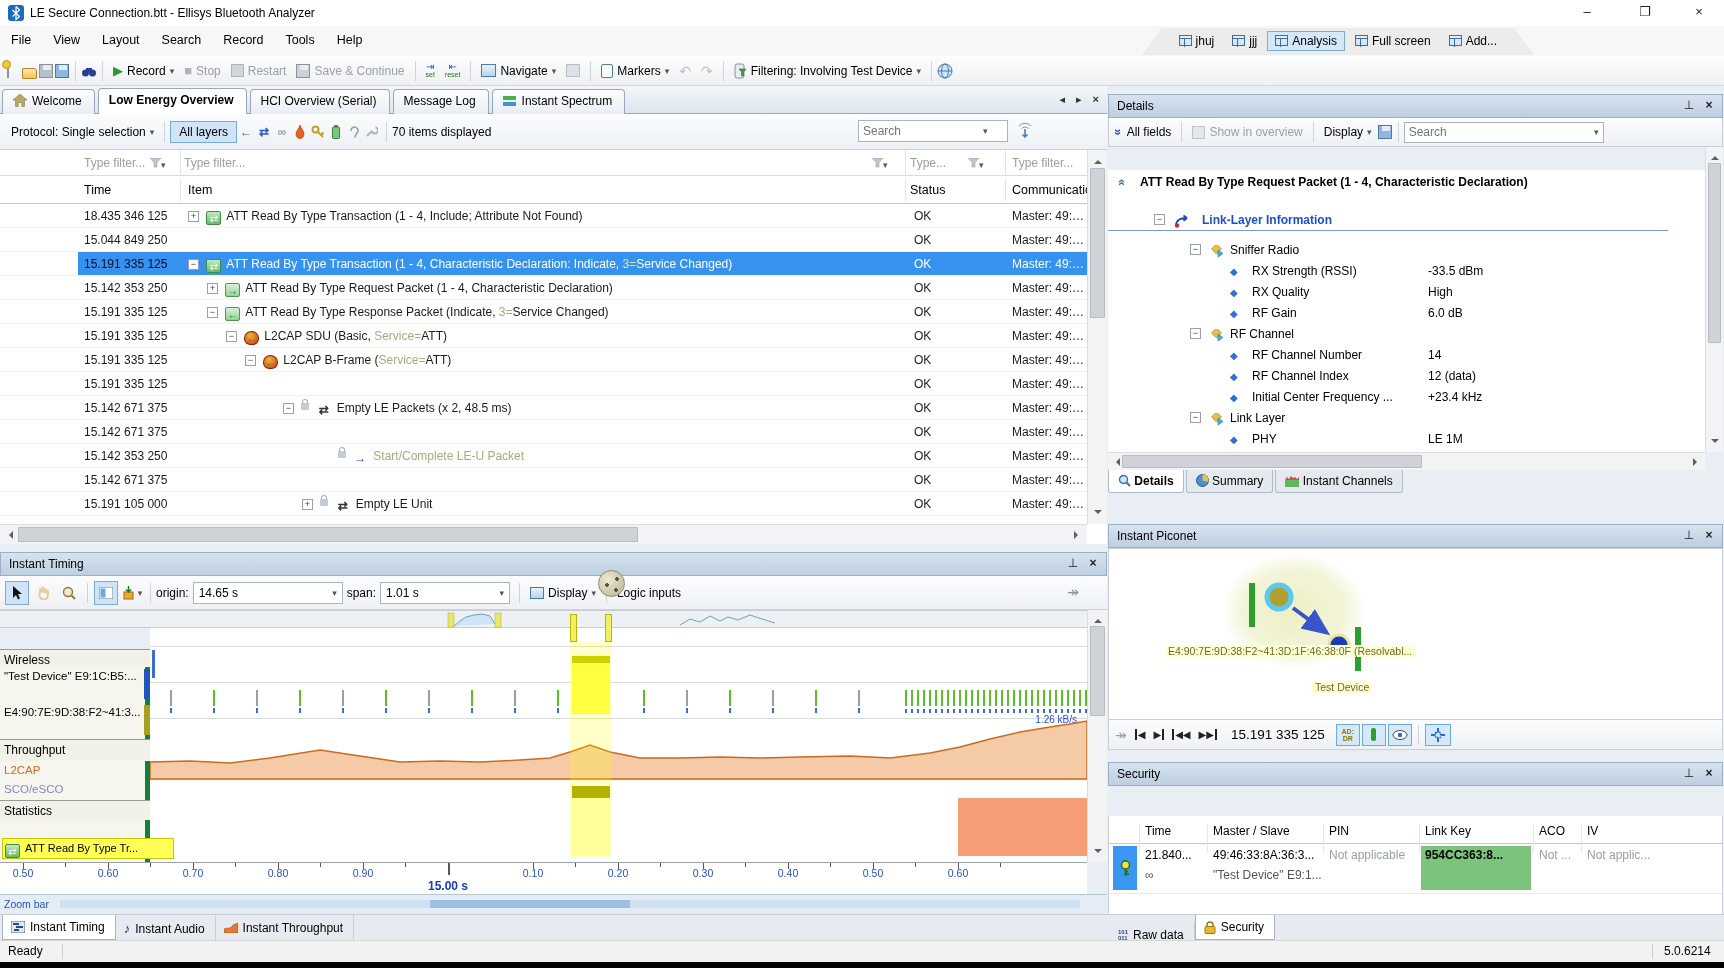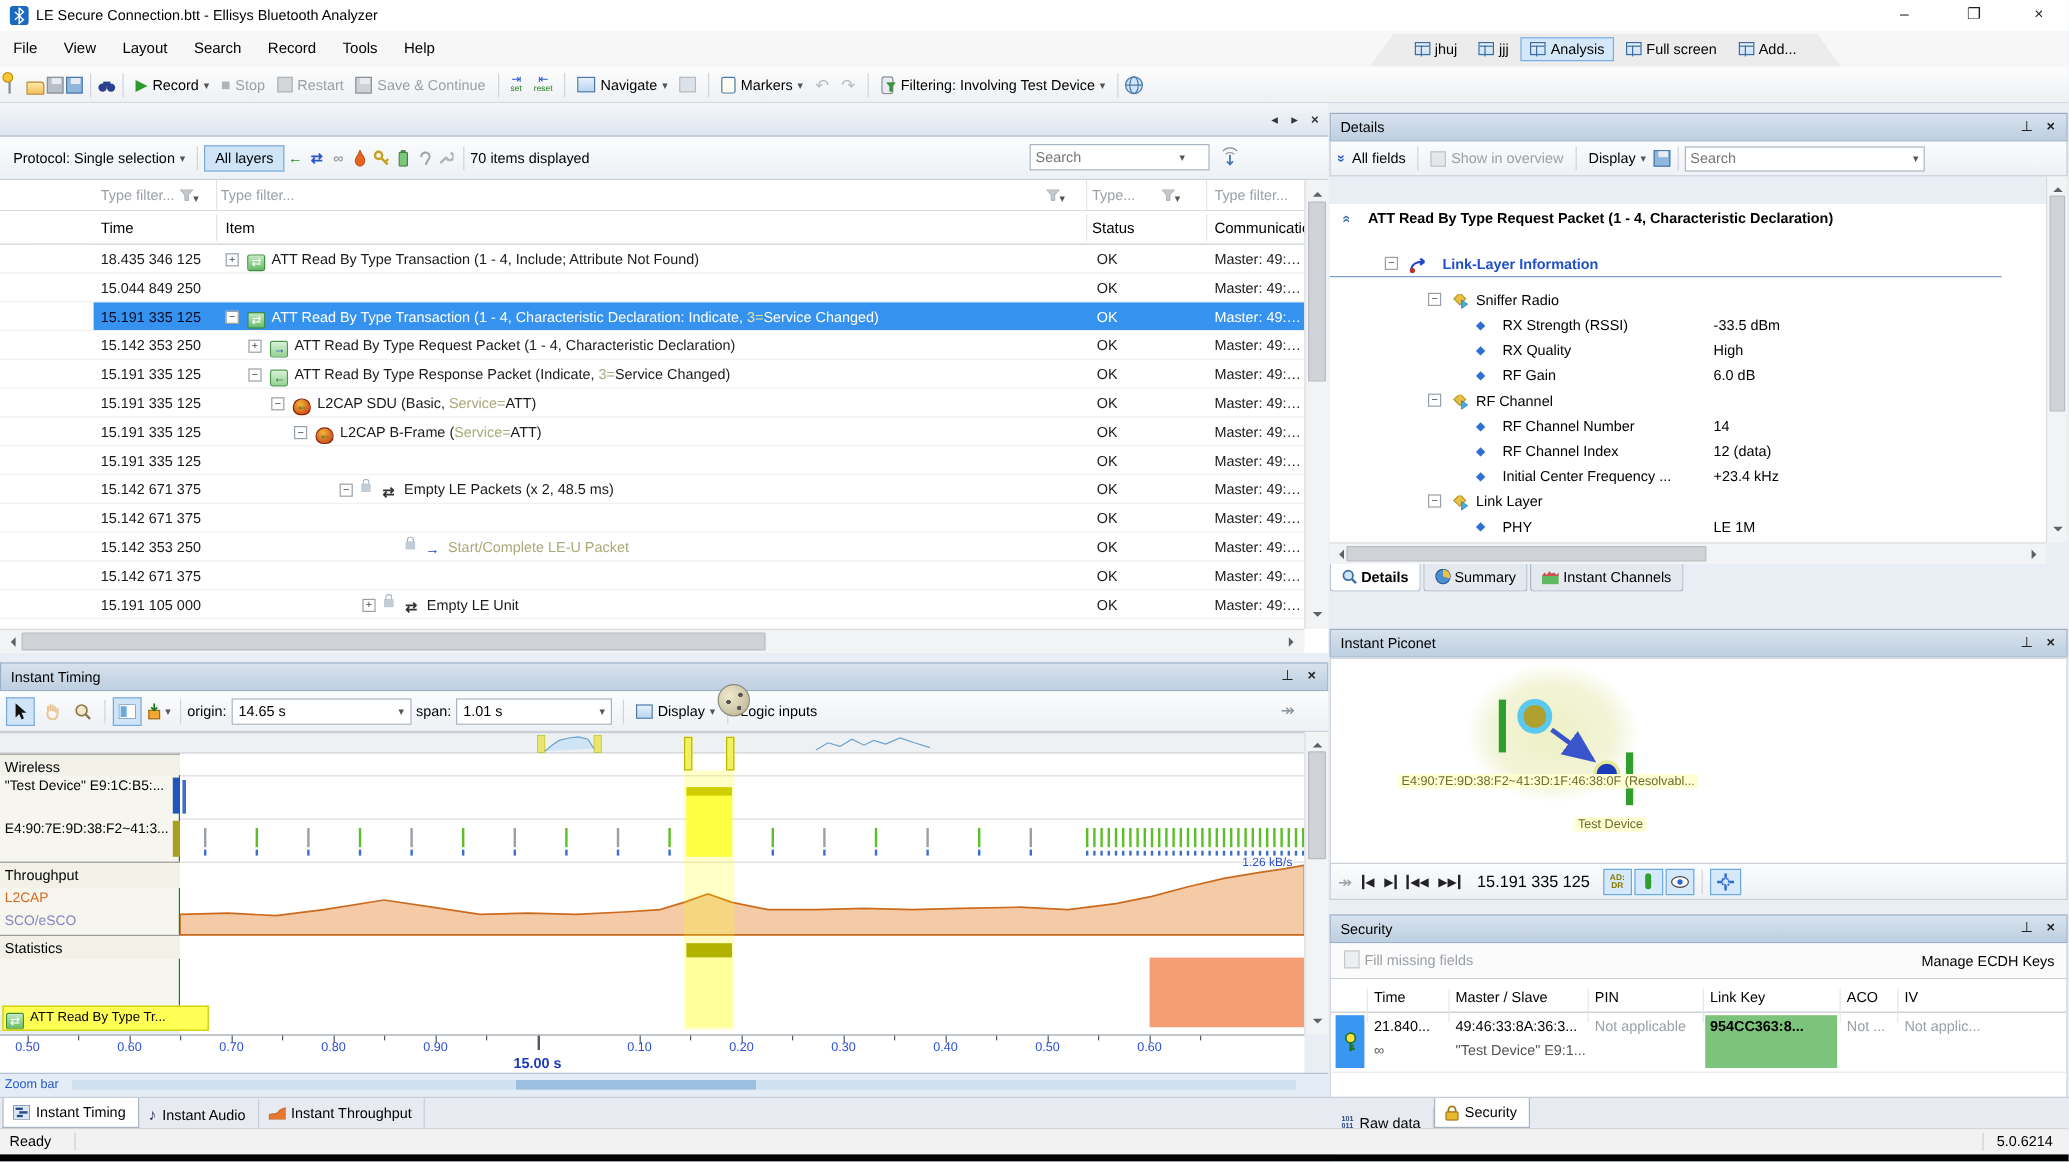--- a/index.html
+++ b/index.html
@@ -104,21 +104,21 @@
   #timing-title { left:0; top:552px; width:1107px; height:24px; }
   #timing-toolbar { left:0; top:576px; width:1107px; height:34px; background:linear-gradient(#fbfcfd,#eef1f5);
                     border-bottom:1px solid #cdd3d9; display:flex; align-items:center; padding:0 4px; }
   .ttool-btn { width:24px; height:24px; display:inline-flex; align-items:center; justify-content:center;
                margin:0 1px; border:1px solid transparent; }
   .ttool-btn.active { background:#cfe4f7; border-color:#78aadc; }
   .combo { background:#fff; border:1px solid #a8b4c0; height:22px; display:inline-flex; align-items:center;
            justify-content:space-between; padding:0 5px; margin:0 4px; }
   #navigator { left:0; top:610px; width:1087px; height:18px; background:#eef1f4;
                border-top:1px solid #c8ccd2; border-bottom:1px solid #c8ccd2; }
-  #t-sidebar { left:0; top:628px; width:150px; height:218px; background:#f6f6ef; border-right:1px solid #15803d; }
+  #t-sidebar { left:0; top:649px; width:150px; height:218px; background:#f6f6ef; border-right:5px solid #15803d; }
   .srow { position:absolute; left:0; width:150px; font-size:11.5px; padding:3px 4px 0 4px; overflow:hidden;
           white-space:nowrap; }
   .srow.hdr { background:#f1f1e8; border-top:1px solid #9a9a9a; font-size:12px; }
   .sbarmark { position:absolute; right:0; width:6px; }
   #t-plot { left:150px; top:628px; width:937px; height:234px; background:#fff; overflow:hidden; }
   .hline { position:absolute; left:0; width:937px; height:1px; background:#dcdcdc; }
   .tick { position:absolute; width:2px; }
   #rate-label { position:absolute; right:10px; top:86px; color:#2a4fd0; font-size:10px; }
   #t-axis { left:0; top:862px; width:1087px; height:32px; background:#fff; border-top:1px solid #9aa2aa; }
   .axl { position:absolute; top:4px; font-size:10.5px; color:#2a4fd0; transform:translateX(-50%); }
@@ -275,20 +275,26 @@
     </span>
   <span class="tsep"></span>
   <span class="ti"><svg width="16" height="16">
         <circle cx="8" cy="8" r="7" fill="#cfe4f7" stroke="#4a7aaa"></circle>
         <ellipse cx="8" cy="8" rx="3.5" ry="7" fill="none" stroke="#4a7aaa"></ellipse>
         <path d="M1 8 H15" stroke="#4a7aaa" fill="none"></path>
       </svg></span>
 </div>
 
 <div class="abs" id="doc-tabs">
+  <span id="doc-tab-items"><span class="dtab"><svg class="di" width="14" height="13">
+          <path d="M7 0 L14 6 H11.5 V12.5 H8.8 V8.5 H5.2 V12.5 H2.5 V6 H0 Z" fill="#b8a868" stroke="#8a7a40" stroke-width="0.6"></path>
+        </svg>Welcome</span><span class="dtab active">Low Energy Overview</span><span class="dtab">HCI Overview (Serial)</span><span class="dtab">Message Log</span><span class="dtab"><svg class="di" width="14" height="12">
+          <rect x="0" y="1" width="13" height="4" fill="#4ab04a"></rect>
+          <rect x="0" y="7" width="13" height="4" fill="#3a9ad0"></rect>
+        </svg>Instant Spectrum</span></span>
   <span id="tabnav">
     <span>◂</span>
     <span>▸</span>
     <span style="font-weight:bold">×</span>
   </span>
 </div>
 
 <div class="abs" id="left-pane-bg"></div>
 
 <div class="abs" id="ov-toolbar">
@@ -919,27 +925,20 @@
           <rect x="5.5" y="5.5" width="5" height="5" fill="none" stroke="#2a6ad0" stroke-width="1.3" stroke-dasharray="2 1"></rect>
         </svg>
       </span>
   </div>
 
   <div class="rp ptitle" id="security-title">
     <span class="tx">Security</span>
     <span class="pin" style="right:24px">⊥</span>
     <span class="pin" style="right:4px;font-weight:bold">×</span>
   </div>
-  <div class="rp" id="security-toolbar">
-    <span class="tbtn gray abs" style="left:6px;top:4px">
-        <span class="ic-page" style="background:#eceff2;border-color:#c4c8cc"></span>
-        <span>Fill missing fields</span>
-      </span>
-    <span class="abs" style="right:10px;top:8px">Manage ECDH Keys</span>
-  </div>
   <div class="rp" id="security-table">
       <div class="sec-hdr" style="position:absolute;left:0;top:0;width:613px;height:28px;border-bottom:1px solid #c4c8cc">
         <span style="left:36px">Time</span>
         <span style="left:104px">Master / Slave</span>
         <span style="left:220px">PIN</span>
         <span style="left:316px">Link Key</span>
         <span style="left:430px">ACO</span>
         <span style="left:478px">IV</span>
         <span class="sec-v" style="left:30px;height:28px"></span>
         <span class="sec-v" style="left:98px;height:28px"></span>

